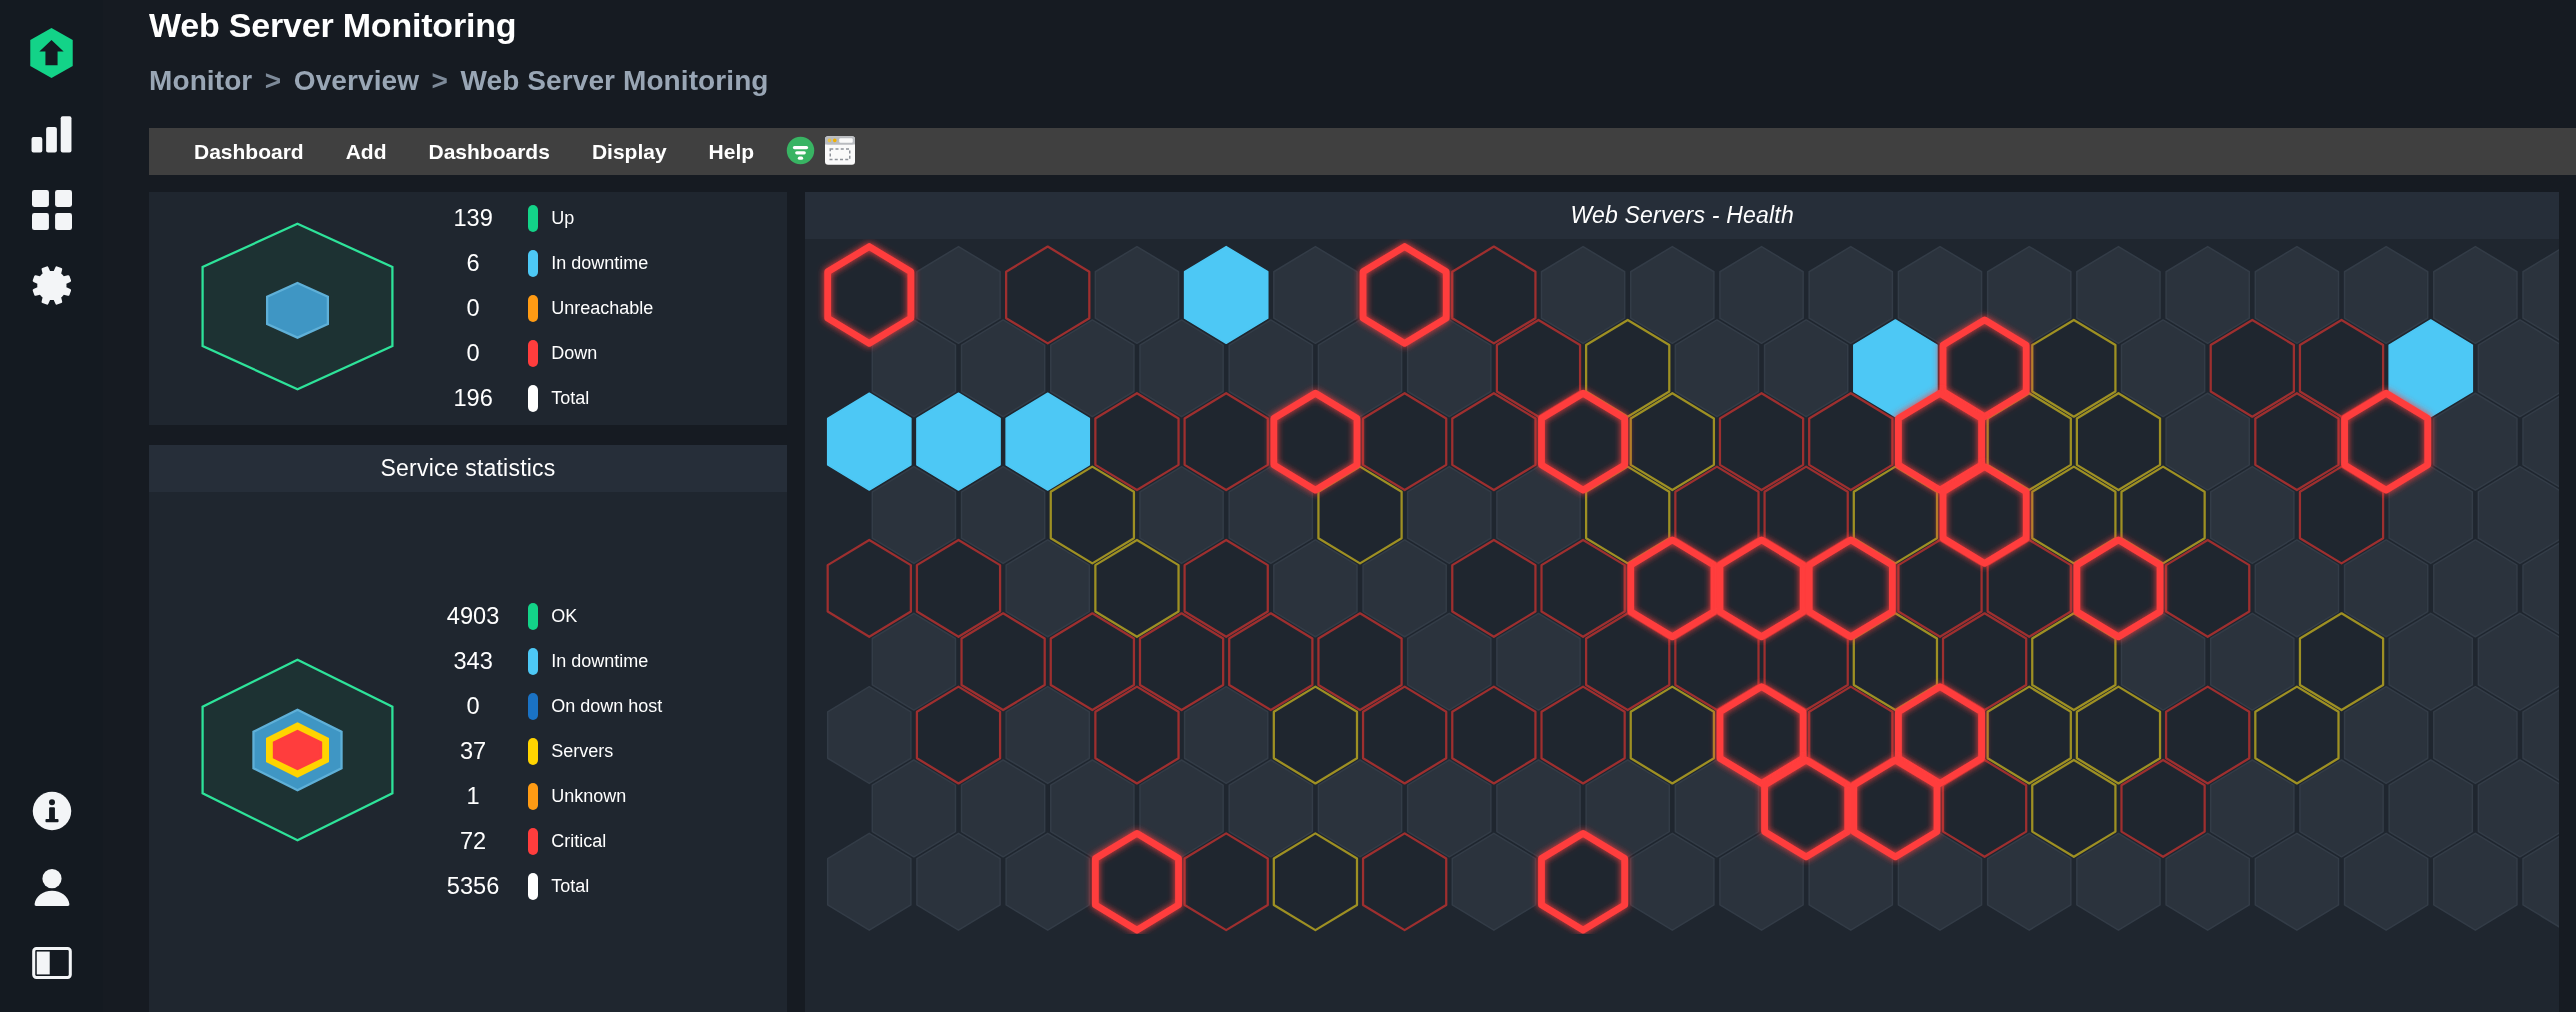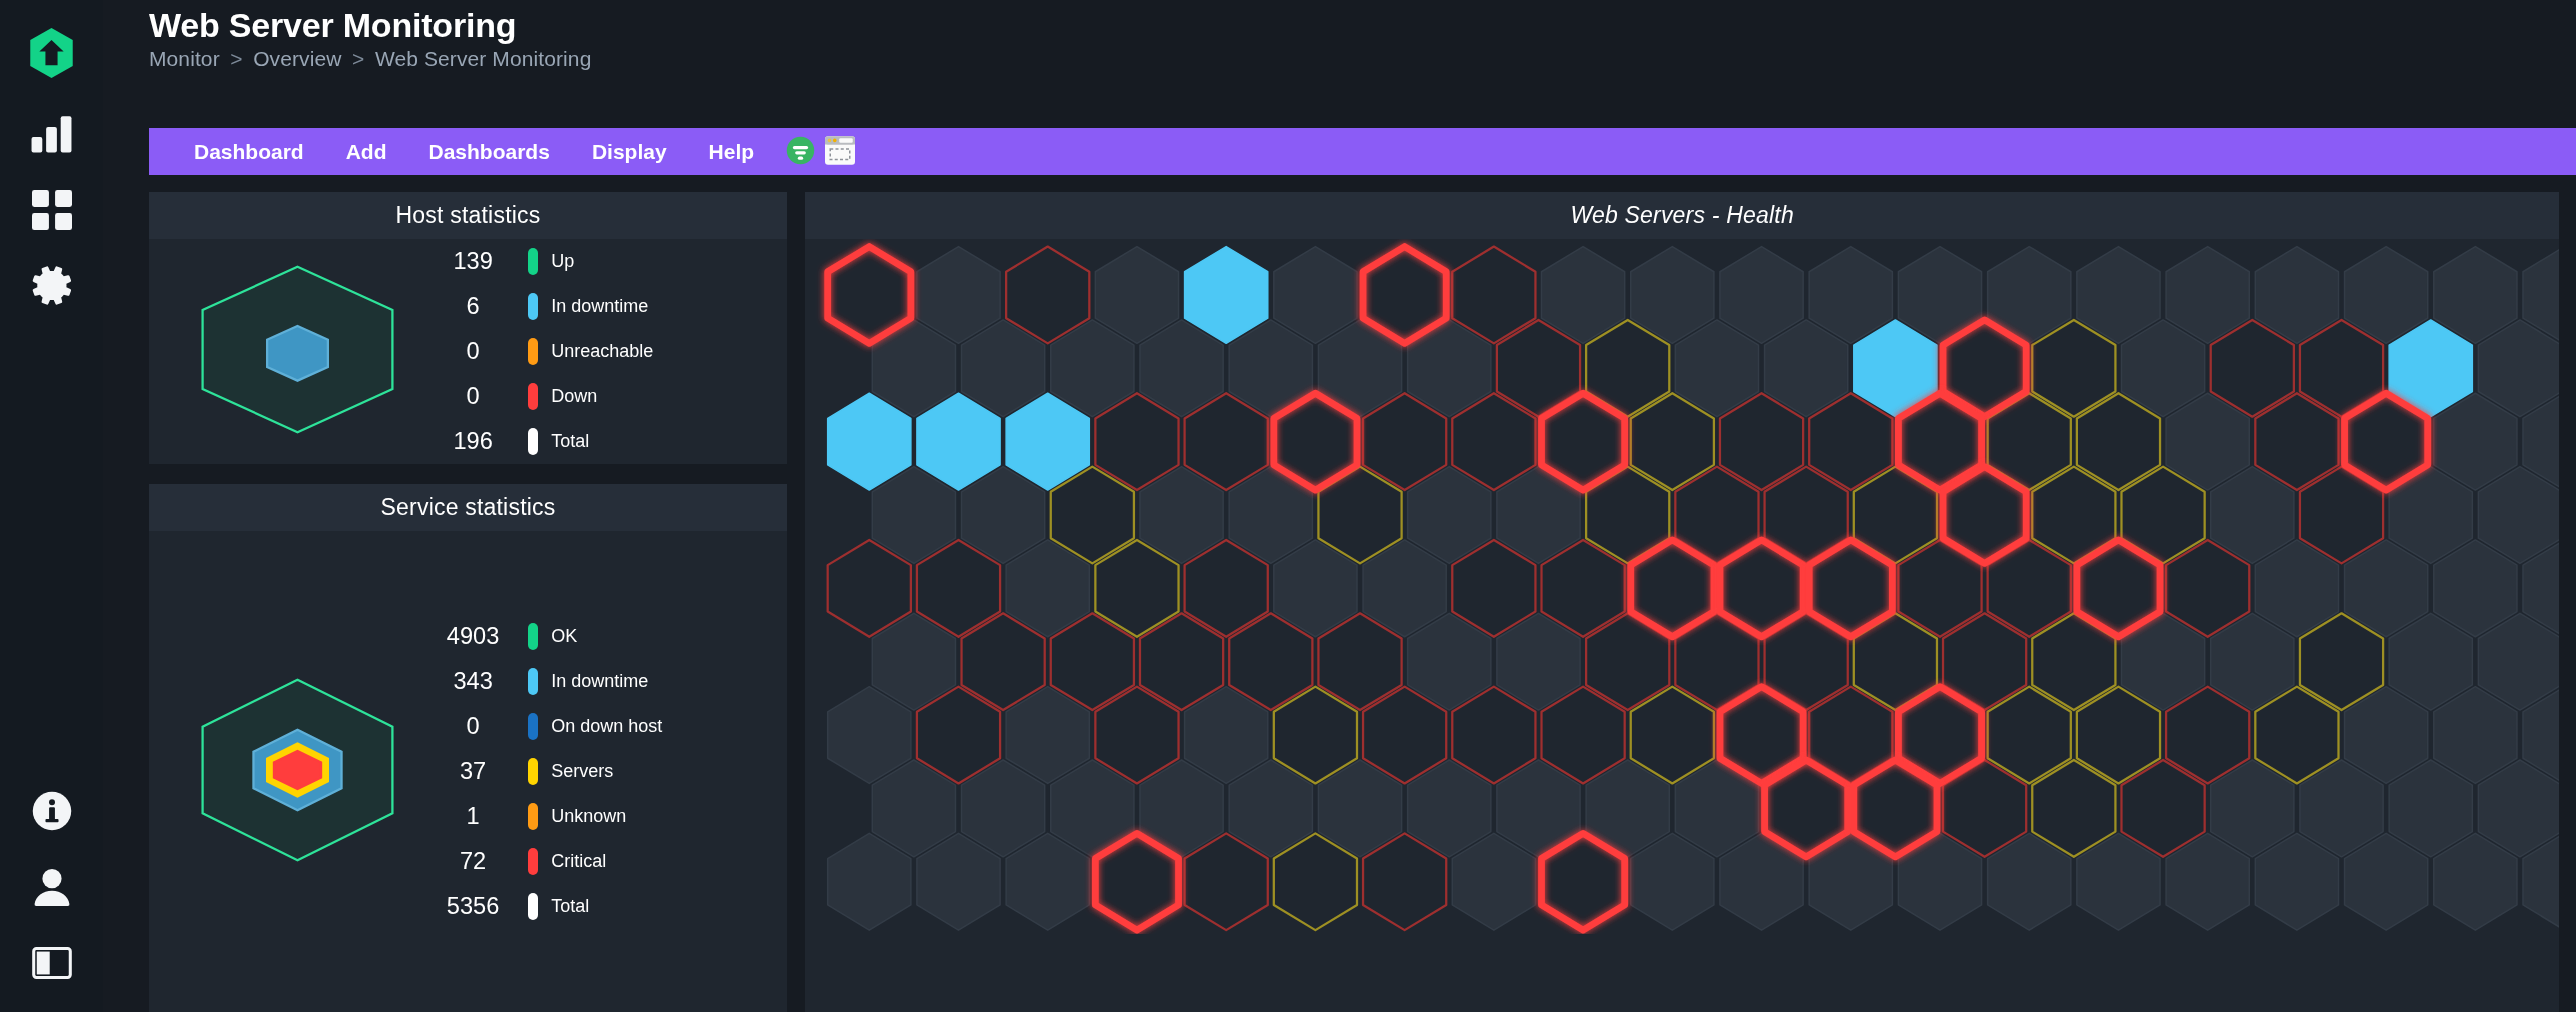--- a/index.html
+++ b/index.html
@@ -38,32 +38,32 @@
     position: relative;
   }
 
   
   #header { padding: 6px 0 0 46px; height: 122px; }
   #page-title {
     font-size: 34px; font-weight: bold; color: #ffffff;
     letter-spacing: -0.2px; line-height: 1.15;
   }
   #breadcrumb {
-    margin-top: 2px;
-    font-size: 21px; color: #99a6b5; font-weight: normal;
+    margin-top: 20px;
+    font-size: 28px; color: #99a6b5; font-weight: bold;
     letter-spacing: 0.1px;
   }
   #breadcrumb .sep { color: #7d8a99; padding: 0 4.6px; }
 
   
   #menubar {
     margin: 6px 0 0 46px;
     width: calc(100% - 46px);
     height: 47px;
-    background: #8b5cf6;
+    background: #404040;
     display: flex; align-items: center;
     padding-left: 24px;
   }
   .menu-item {
     color: #ffffff; font-size: 21px; font-weight: bold;
     padding: 0 21px; cursor: pointer; white-space: nowrap;
   }
   .menu-icon { margin-left: 10.6px; cursor: pointer; display:flex; align-items:center; }
 
   
@@ -245,21 +245,20 @@
         </svg>
       </span>
     </div>
   </div>
 
   <div id="content">
 
     <div id="left-col">
 
       <div class="panel" style="flex:0 0 233px">
-        <div class="panel-title">Host statistics</div>
         <div class="panel-body">
           <div class="hexviz">
             <span>
               <svg width="205" height="175" viewBox="0 0 270 230">
                 <polygon points="135,6 260,63 260,167 135,224 10,167 10,63" fill="#1d3233" stroke="#2ee39a" stroke-width="3"></polygon>
                 <polygon points="135,84 175,102 175,138 135,156 95,138 95,102" fill="#3f96c4" stroke="#5fb0d8" stroke-width="3"></polygon>
               </svg>
             </span>
           </div>
           <div class="stat-list">

